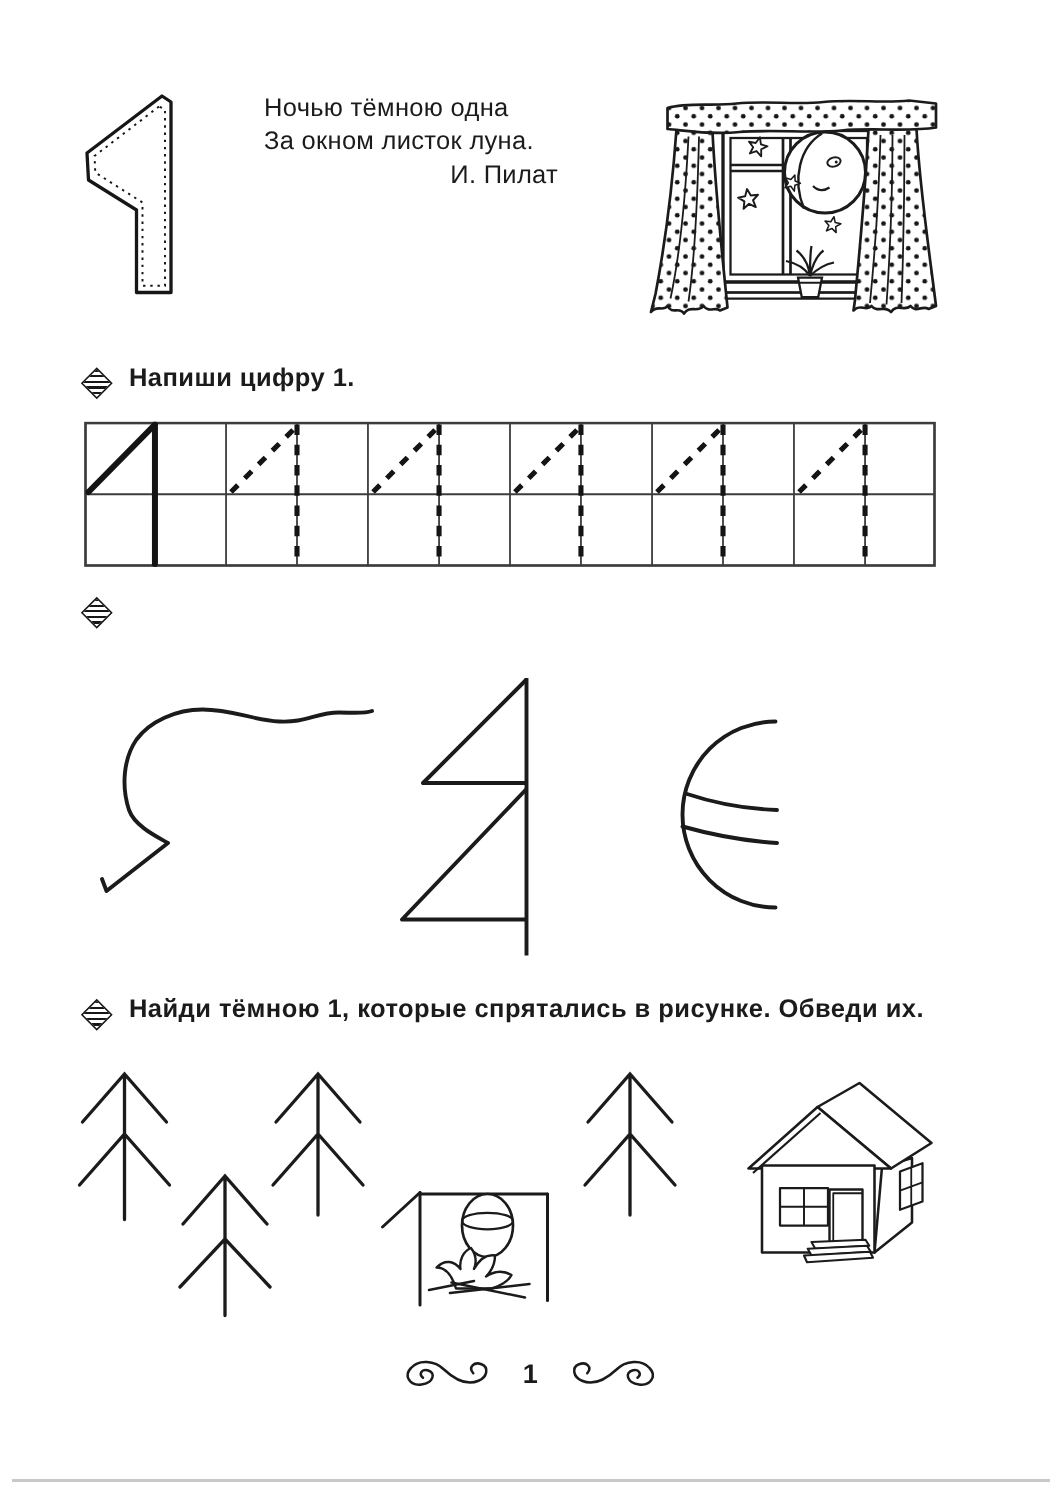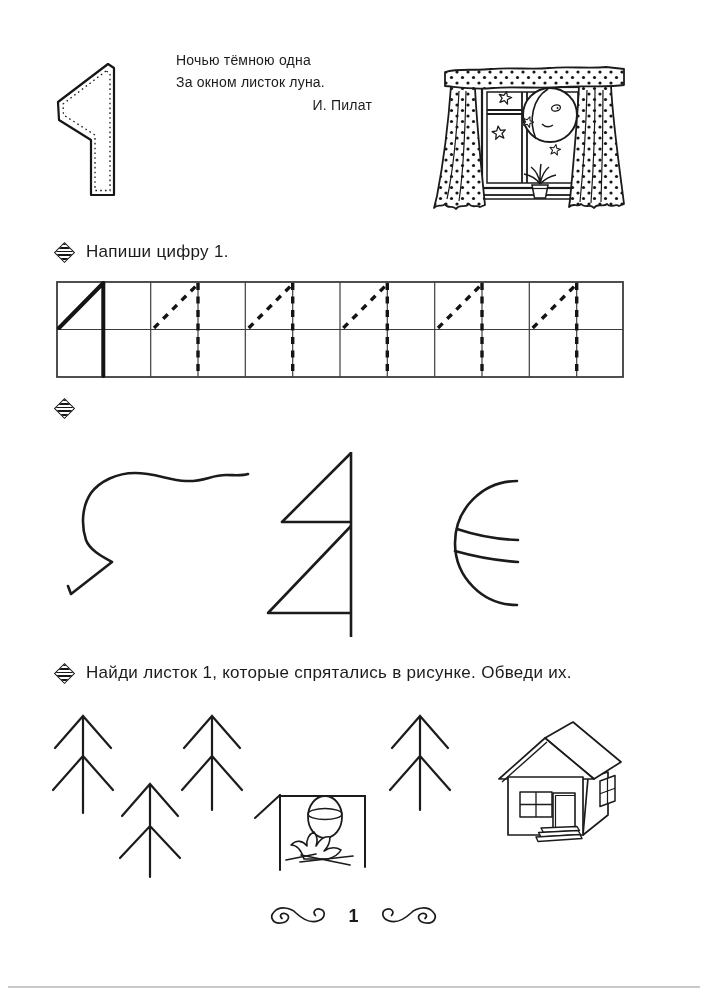--- a/index.html
+++ b/index.html
@@ -5,27 +5,27 @@
   html,body{margin:0;padding:0;}
   body{
     width:707px;height:1000px;position:relative;overflow:hidden;
     background:#ffffff;color:#1b1b1b;
     font-family:"Liberation Sans", sans-serif;
   }
   .abs{position:absolute;}
   svg{display:block;}
   .ink{stroke:#1b1b1b;fill:none;}
   .poem{
-    left:176px;top:49px;width:196px;
-    font-size:14px;line-height:22px;letter-spacing:.2px;white-space:nowrap;
+    left:176px;top:61px;width:196px;
+    font-size:17px;line-height:22px;letter-spacing:.2px;white-space:nowrap;
   }
   .poem .author{text-align:right;margin-top:1px;}
   .task-header{
-    display:flex;align-items:center;gap:15px;
-    font-size:17px;letter-spacing:.3px;white-space:nowrap;
+    display:flex;align-items:flex-end;gap:15px;
+    font-size:17px;letter-spacing:.3px;white-space:nowrap;font-weight:bold;
   }
   .bullet{
     width:13px;height:13px;flex:0 0 auto;margin-left:3px;
     transform:rotate(45deg);
     background:repeating-linear-gradient(135deg,#161616 0 1.6px,#ffffff 1.6px 3.7px);
     outline:1.5px solid #161616;
   }
   .footer{
     left:0;top:903px;width:707px;
     display:flex;align-items:center;justify-content:center;gap:16px;
@@ -161,21 +161,21 @@
   </g>
   <g class="ink" stroke-width="2.6" stroke-linecap="round">
     <path d="M462,36 A62,62 0 0 0 462,160"></path>
     <path d="M402,84 Q432,94 463,95"></path>
     <path d="M400,106 Q432,115 463,117"></path>
   </g>
 </svg>
 
 <div class="abs task-header" style="left:55px;top:663px">
   <span class="bullet"></span>
-  <span>Найди листок 1, которые спрятались в рисунке. Обведи их.</span>
+  <span>Найди тёмною 1, которые спрятались в рисунке. Обведи их.</span>
 </div>
 
 <svg class="abs" style="left:28px;top:698px" width="650" height="196" viewBox="0 0 650 196">
 
   <g class="ink" stroke-width="2.2" stroke-linecap="round">
     <path d="M55,18 L55,115 M27,50 L55,18 L83,50 M25,92 L55,58 L85,92"></path>
     <path d="M122,86 L122,179 M94,118 L122,86 L150,118 M92,160 L122,128 L152,160"></path>
     <path d="M184,18 L184,112 M156,50 L184,18 L212,50 M154,92 L184,58 L214,92"></path>
     <path d="M392,18 L392,112 M364,50 L392,18 L420,50 M362,92 L392,58 L422,92"></path>
   </g>

